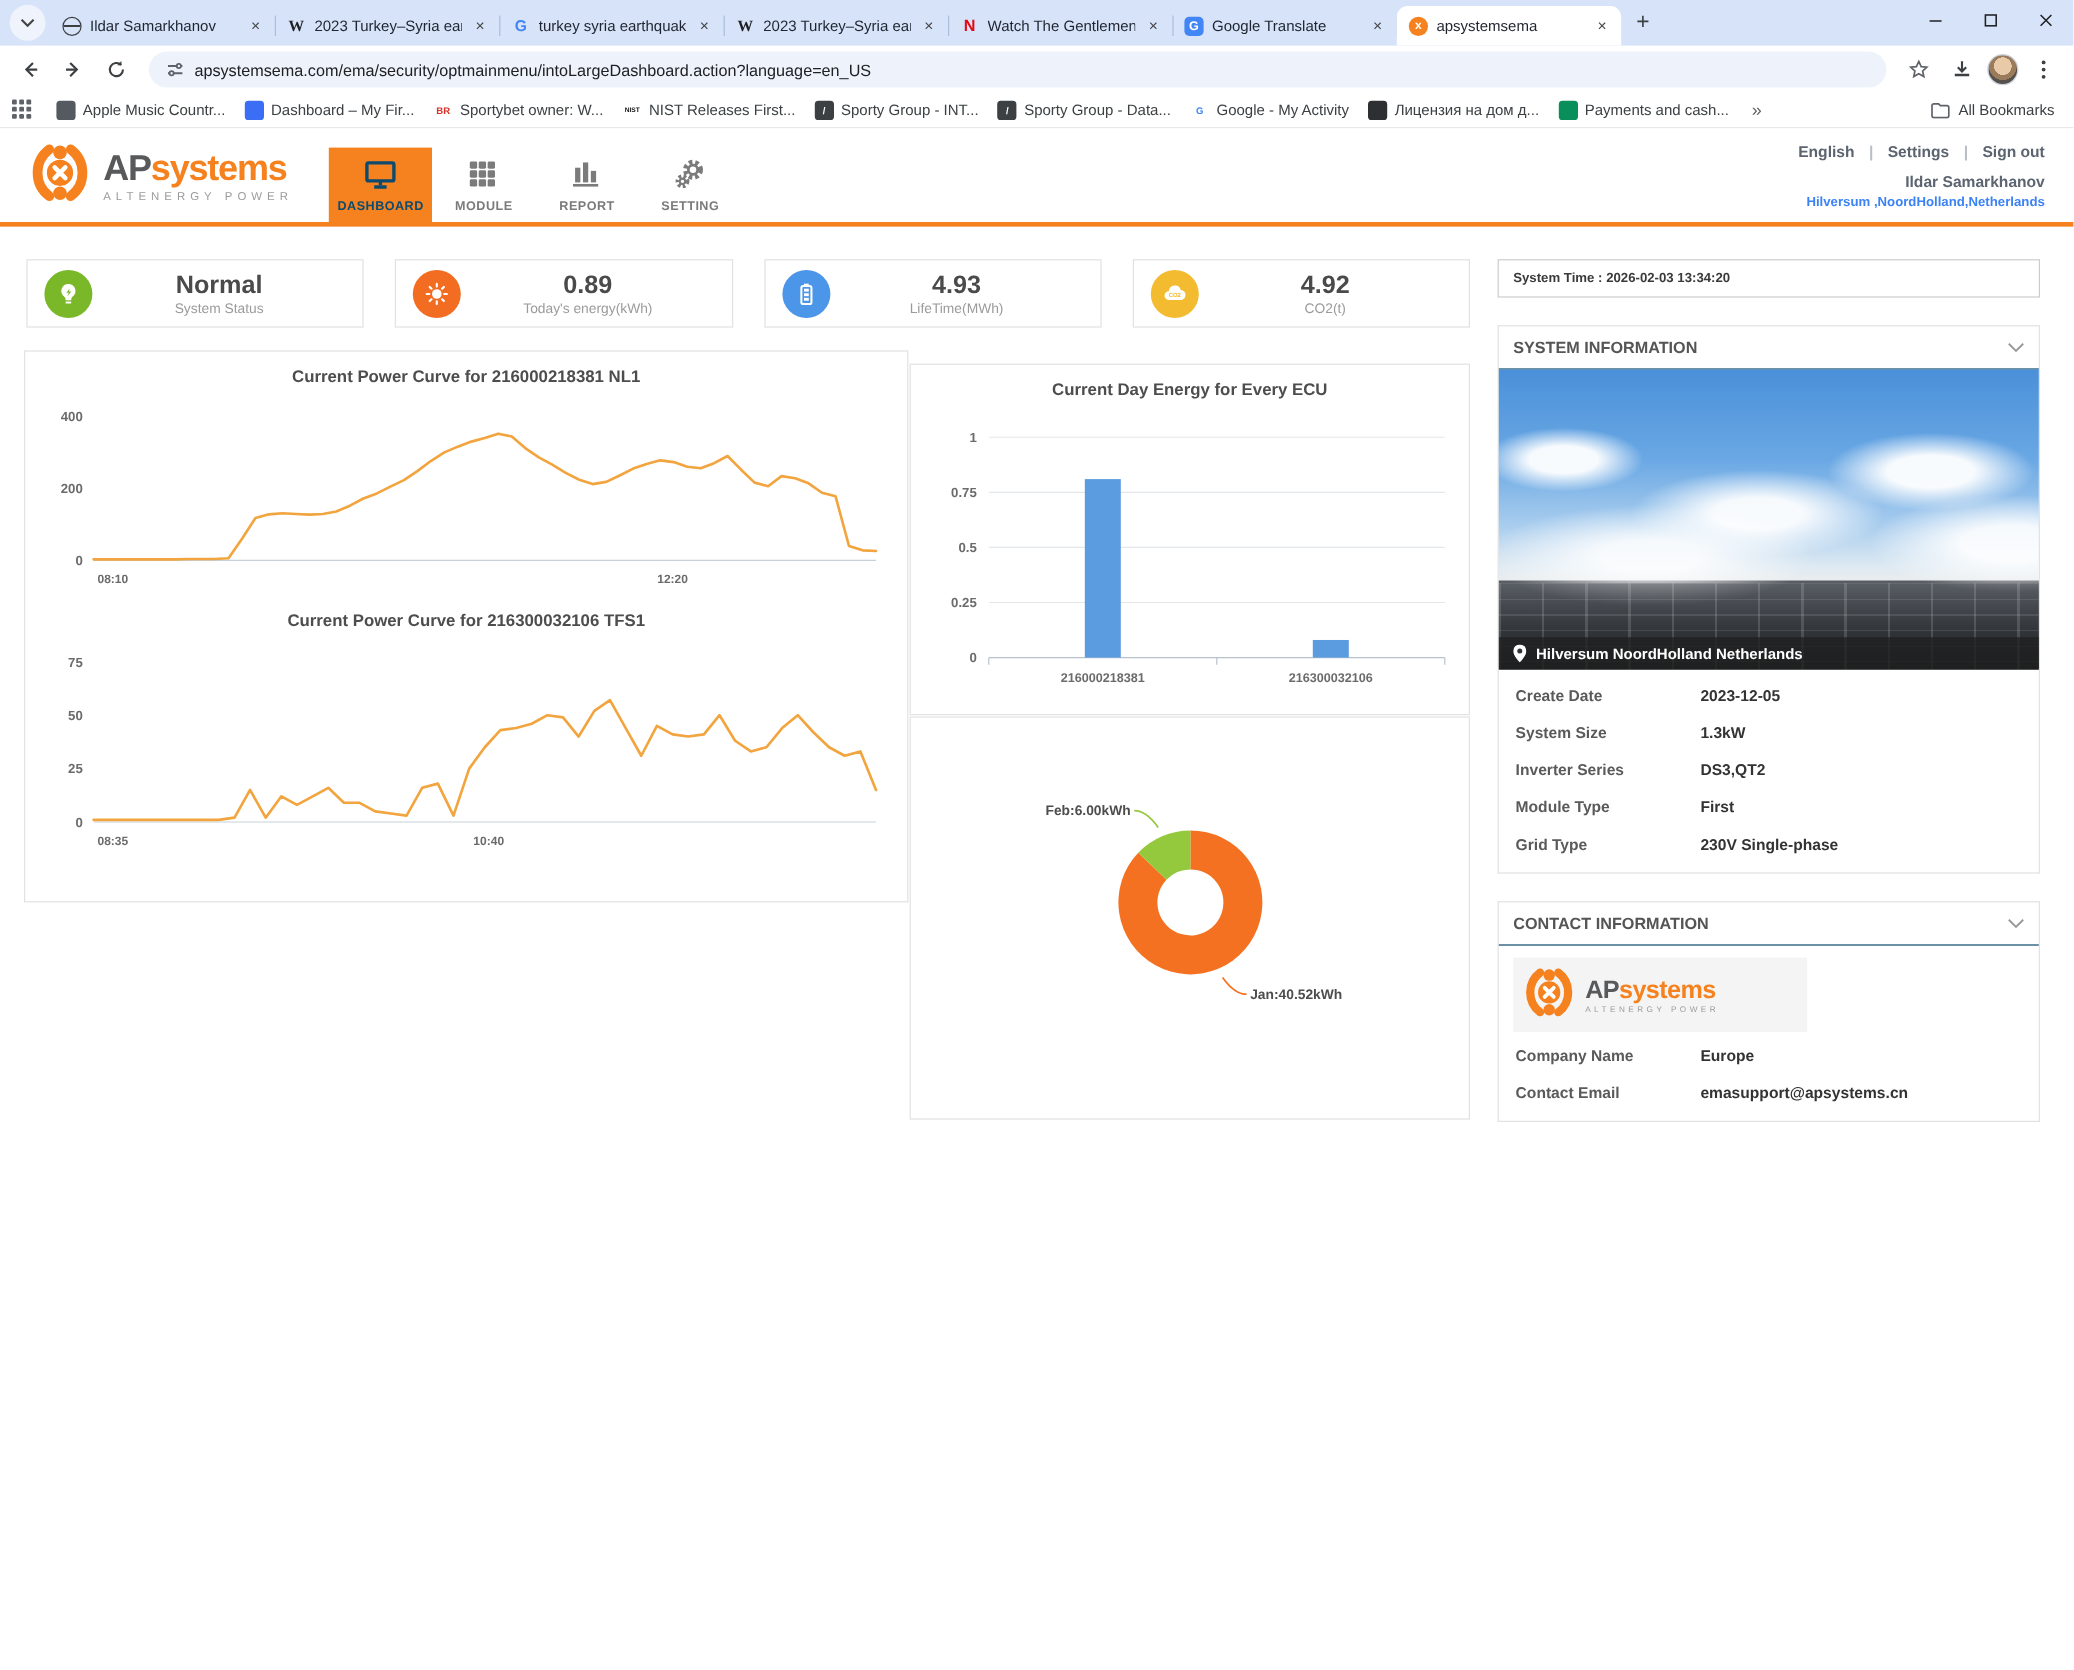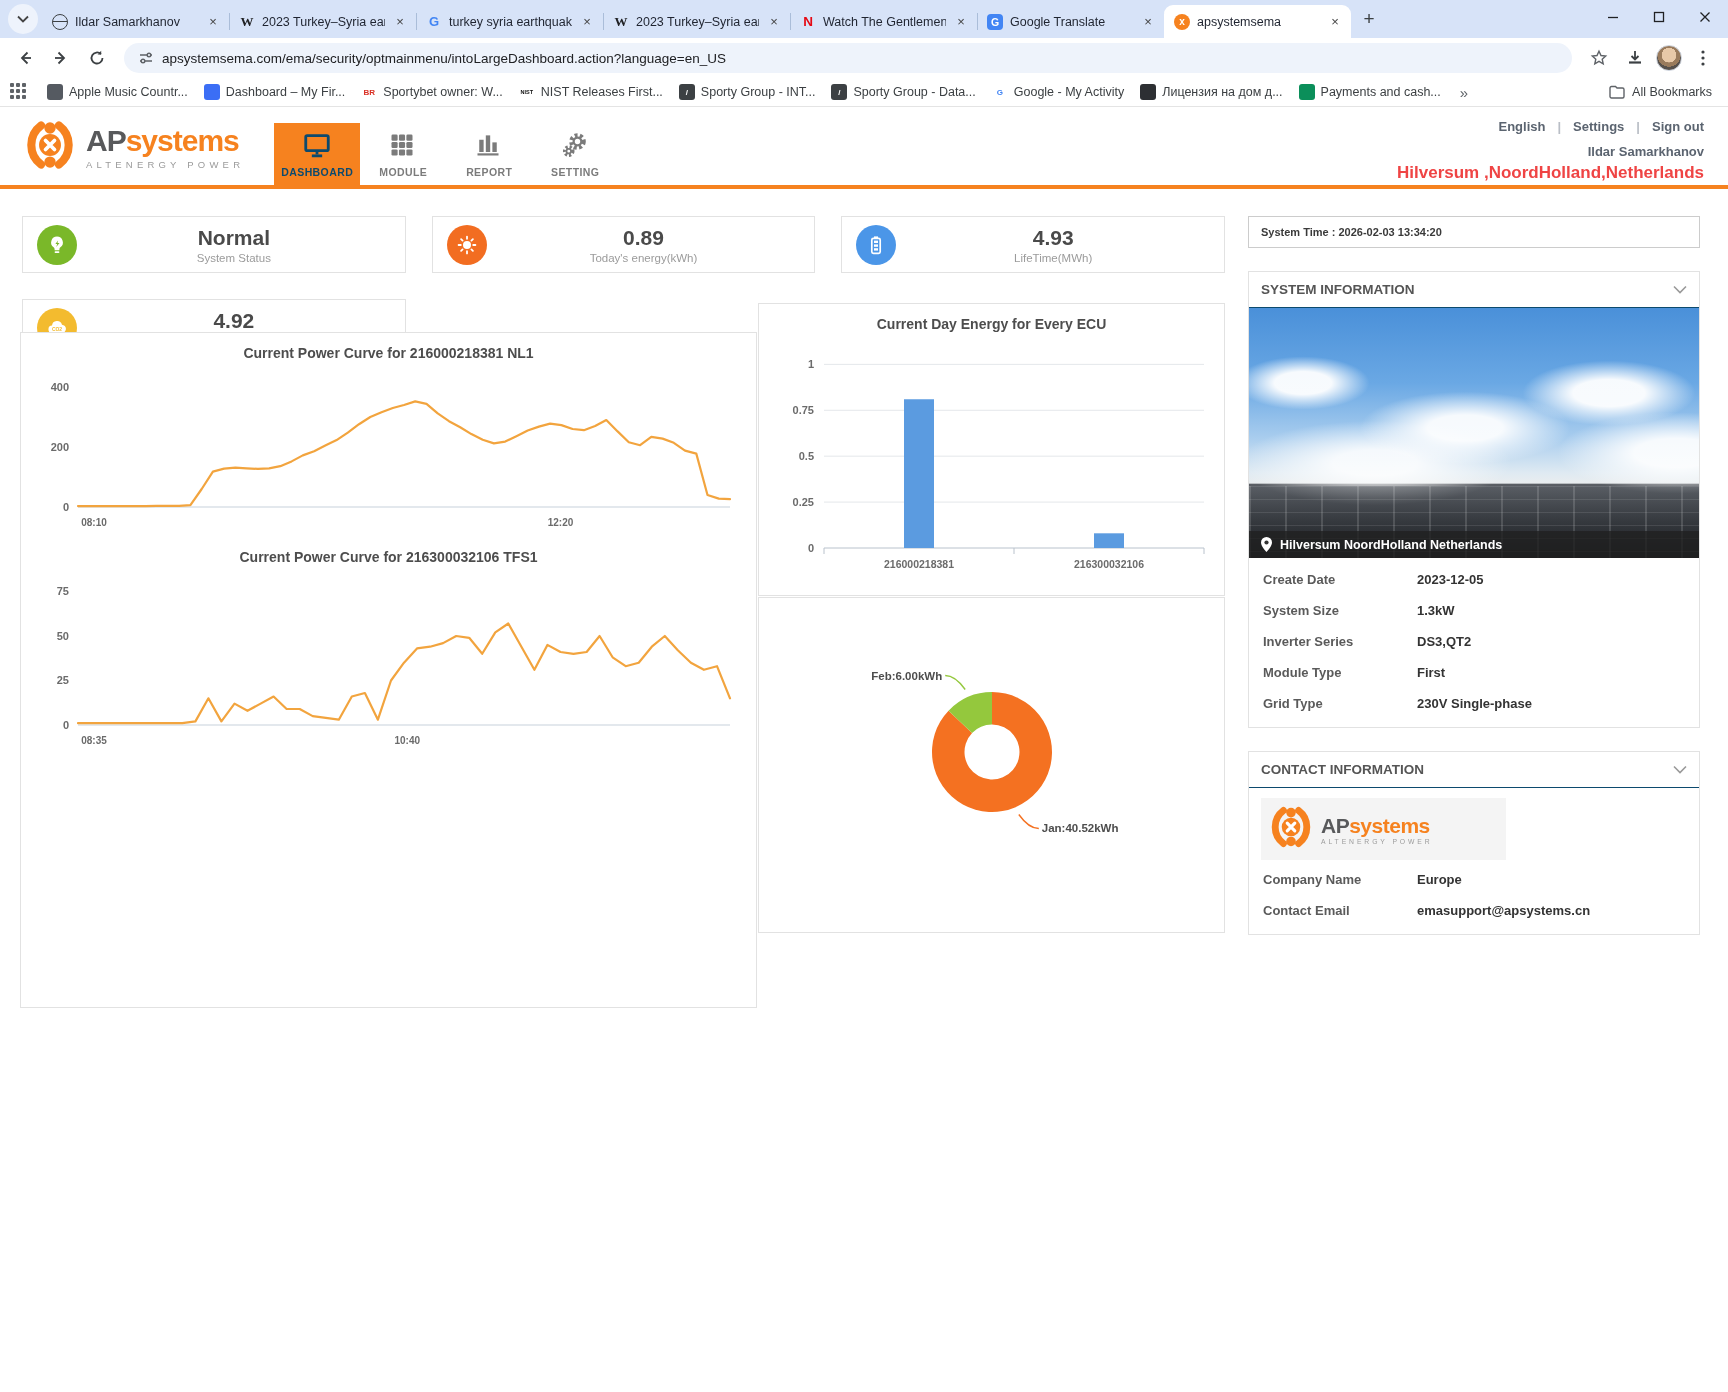--- a/index.html
+++ b/index.html
@@ -48,34 +48,34 @@
   .brand-text .tagline { font-size:9.5px; color:#9b9b9b; letter-spacing:4.2px; margin-top:1px; }
   .mainnav { display:flex; margin-left:30px; height:62px; }
   .nav-item { width:86px; display:flex; flex-direction:column; align-items:center; justify-content:flex-end; padding-bottom:7px; color:#7b7b7b; }
   .nav-item .nav-ic { width:30px; height:30px; margin-bottom:5px; }
   .nav-item .nav-label { font-size:10.5px; font-weight:bold; letter-spacing:.4px; }
   .nav-item.active { background:#f6821f; color:#0c4a6e; }
   .hdr-right { margin-left:auto; text-align:right; align-self:stretch; padding-top:12px; }
   .hdr-links { font-size:13px; font-weight:bold; color:#5b6470; }
   .hdr-links .sep { color:#b9bec6; margin:0 12px; }
   .hdr-user { font-size:13px; font-weight:bold; color:#5b6470; margin-top:10px; }
-  .hdr-loc { font-size:17px; font-weight:bold; color:#ef4444; margin-top:4px; }
+  .hdr-loc { font-size:11px; font-weight:bold; color:#3b82f6; margin-top:4px; }
 
   
   .content { position:relative; width:1728px; height:1186px; background:#fff; }
-  .cards { position:absolute; left:22px; top:27px; width:1203px; display:grid; grid-template-columns:repeat(3,1fr); gap:26px; }
+  .cards { position:absolute; left:22px; top:27px; width:1203px; display:grid; grid-template-columns:repeat(4,1fr); gap:26px; }
   .card { height:57px; border:1px solid #e2e2e2; background:#fff; display:flex; align-items:center; padding:0 14px; }
   .card-ic { width:40px; height:40px; border-radius:50%; flex:0 0 40px; display:flex; align-items:center; justify-content:center; }
   .card-body { flex:1; text-align:center; }
   .card-value { font-size:21px; font-weight:bold; color:#4a4a4a; }
   .card-label { font-size:11.5px; color:#9b9b9b; margin-top:2px; }
 
   .panel { position:absolute; border:1px solid #e2e2e2; background:#fff; }
   .chart-title { text-align:center; font-size:14px; font-weight:bold; color:#4d4d4d; padding-top:12px; }
-  #left-panel   { left:20px;  top:103px; width:737px; height:676px;margin-top:40px; }
+  #left-panel   { left:20px;  top:103px; width:737px; height:460px; }
   #bar-panel    { left:758px; top:114px; width:467px; height:293px; }
   #donut-panel  { left:758px; top:408px; width:467px; height:336px; }
 
   
   .sidebar { position:absolute; left:1248px; top:27px; width:452px; }
   .timebox { height:32px; border:1px solid #ccc; display:flex; align-items:center; padding:0 12px; font-size:11px; font-weight:bold; color:#3a3a3a; }
   .side-panel { border:1px solid #e2e2e2; margin-top:23px; }
   .side-hd { height:36px; display:flex; align-items:center; justify-content:space-between; padding:0 12px; font-size:13.5px; font-weight:bold; color:#555; border-bottom:1px solid #0c4a6e; }
   .si-photo { position:relative; height:250px; overflow:hidden;
     background:

